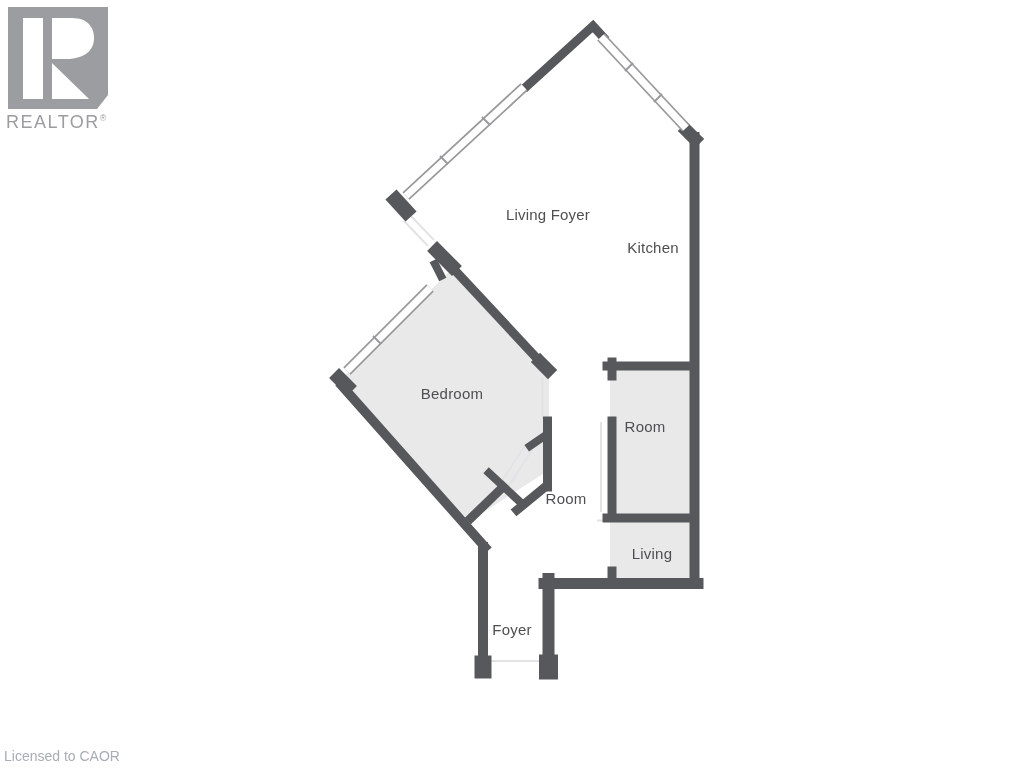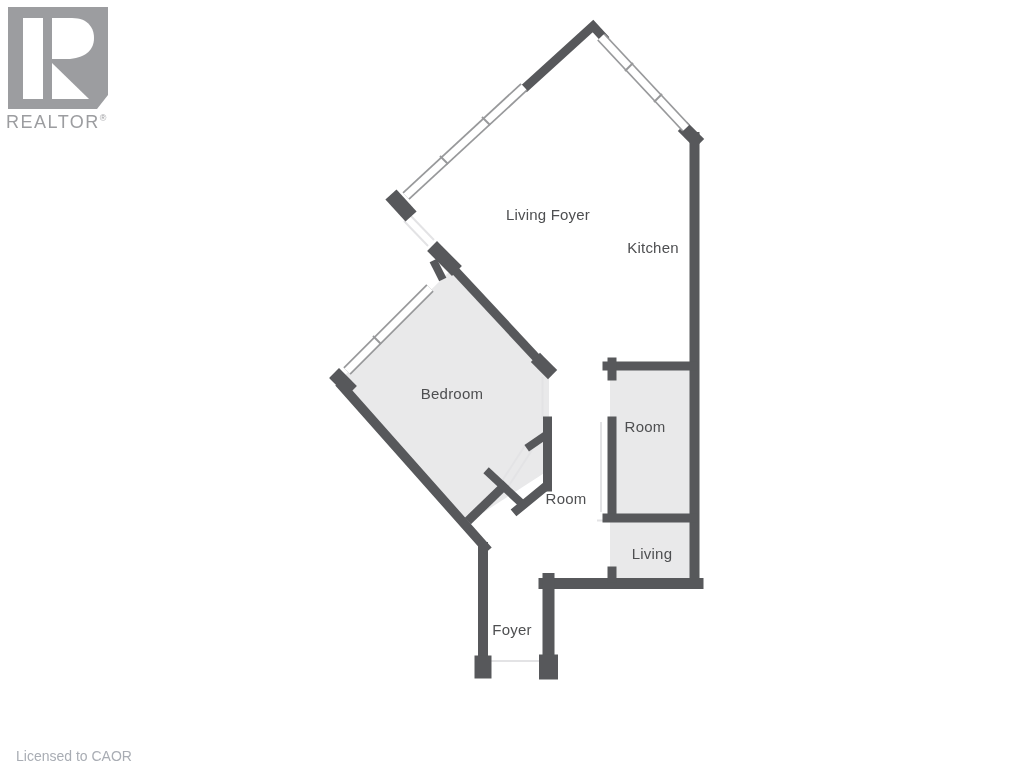--- a/index.html
+++ b/index.html
@@ -26,21 +26,21 @@
   .lbl-hall{left:566px;top:498px;}
   .lbl-laundry{left:652px;top:553px;}
   .lbl-foyer{left:512px;top:629px;}
   #logo-word{
     position:absolute;left:6px;top:112px;
     font-size:18px;letter-spacing:1.5px;
     color:#9C9DA0;
   }
   #logo-word sup{font-size:9px;letter-spacing:0;}
   #license-line{
-    position:absolute;left:16px;top:748px;
+    position:absolute;left:4px;top:748px;
     font-size:14px;
     color:#A9ADB4;
   }
 </style>
 </head>
 <body>
 
 <div id="canvas">
 
   <svg id="plan-svg" width="1024" height="768" viewBox="0 0 1024 768">

